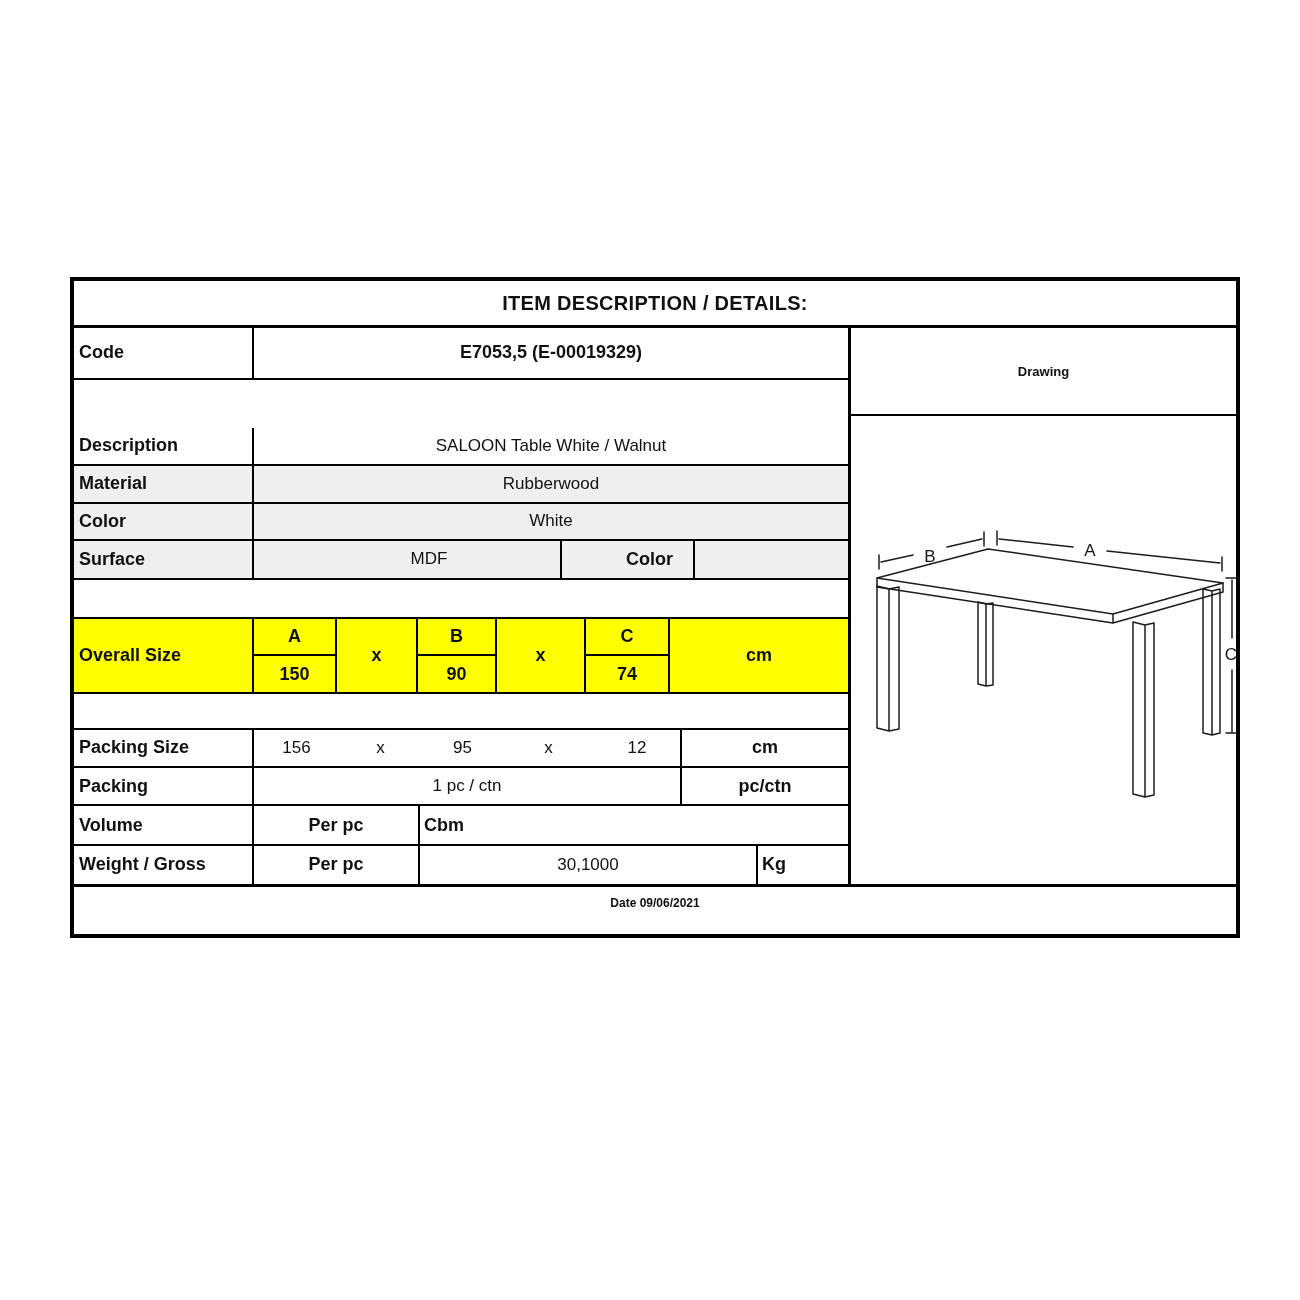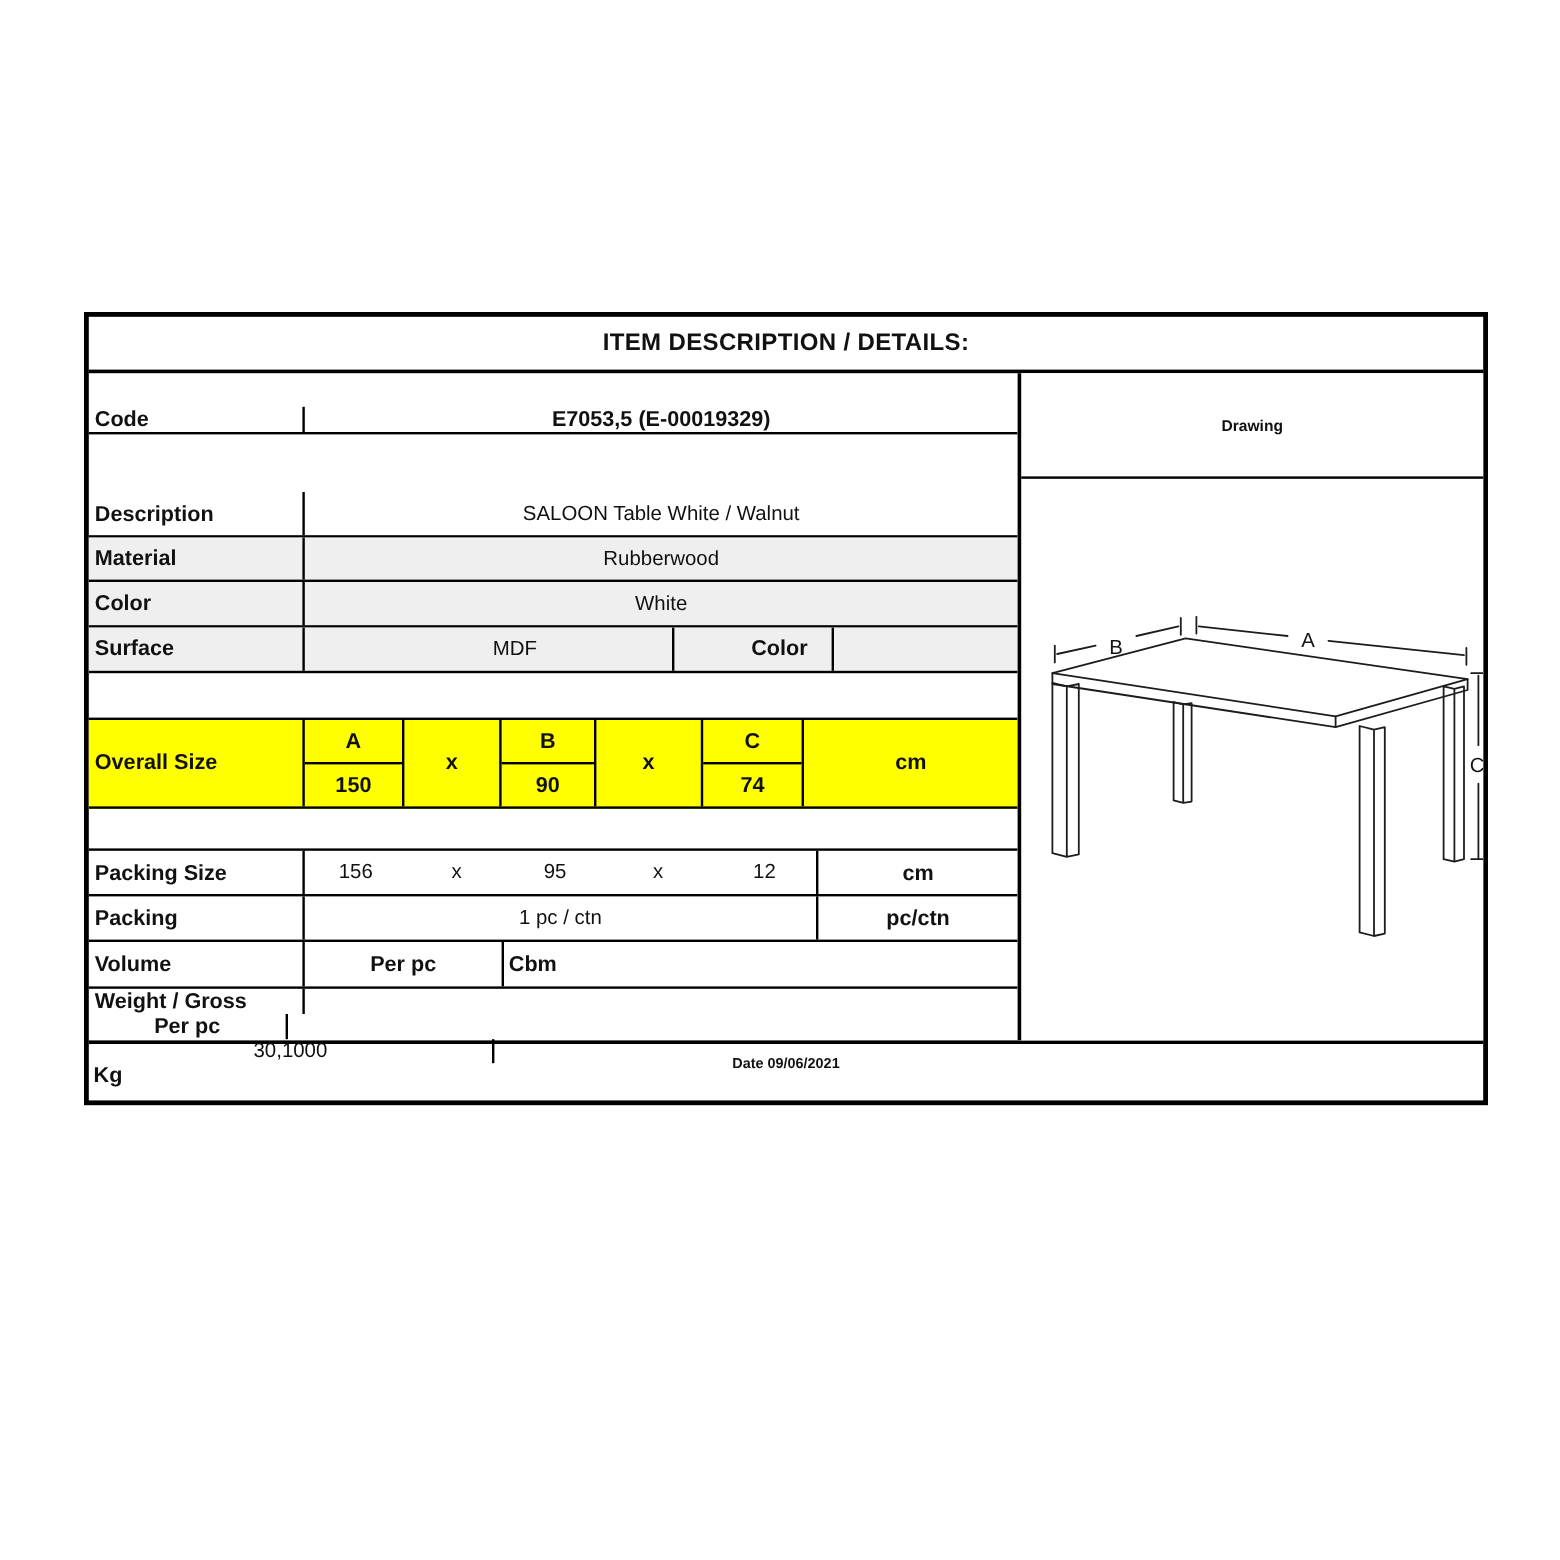--- a/index.html
+++ b/index.html
@@ -9,33 +9,33 @@
     --ink:#111111;
   }
   *{box-sizing:border-box;margin:0;padding:0;}
   html,body{background:#ffffff;}
   body{
     width:1300px;height:1300px;position:relative;
     font-family:"Liberation Sans","DejaVu Sans",sans-serif;
     color:var(--ink);
   }
   .spec-table{
-    position:absolute;left:70px;top:260px;width:1170px;height:661px;
+    position:absolute;left:70px;top:277px;width:1170px;height:661px;
     border:4px solid var(--border);background:#ffffff;
   }
   .title-row{
     height:47px;border-bottom:3px solid var(--border);
     display:flex;align-items:center;justify-content:center;
     font-weight:bold;font-size:20px;letter-spacing:.3px;
   }
   .body-section{display:flex;height:556px;}
   .left-table{width:774px;display:flex;flex-direction:column;}
   .row{display:flex;border-bottom:2px solid var(--border);align-items:stretch;}
-  .row:last-child{border-bottom:none;flex-direction:column;}
-  .r-code{height:58px;align-items:flex-end;}
+  .row:last-child{border-bottom:none;}
+  .r-code{height:58px;}
   .r-desc{height:43px;margin-top:48px;}
   .r-material{height:42px;background:var(--shade);}
   .r-color{height:42px;background:var(--shade);}
   .r-surface{height:43px;background:var(--shade);gap:44px;}
   .r-empty1{height:44px;}
   .r-yellow{height:84px;background:var(--highlight);}
   .r-empty2{height:40px;}
   .r-packsize{height:43px;}
   .r-packing{height:43px;}
   .r-volume{height:44px;}

